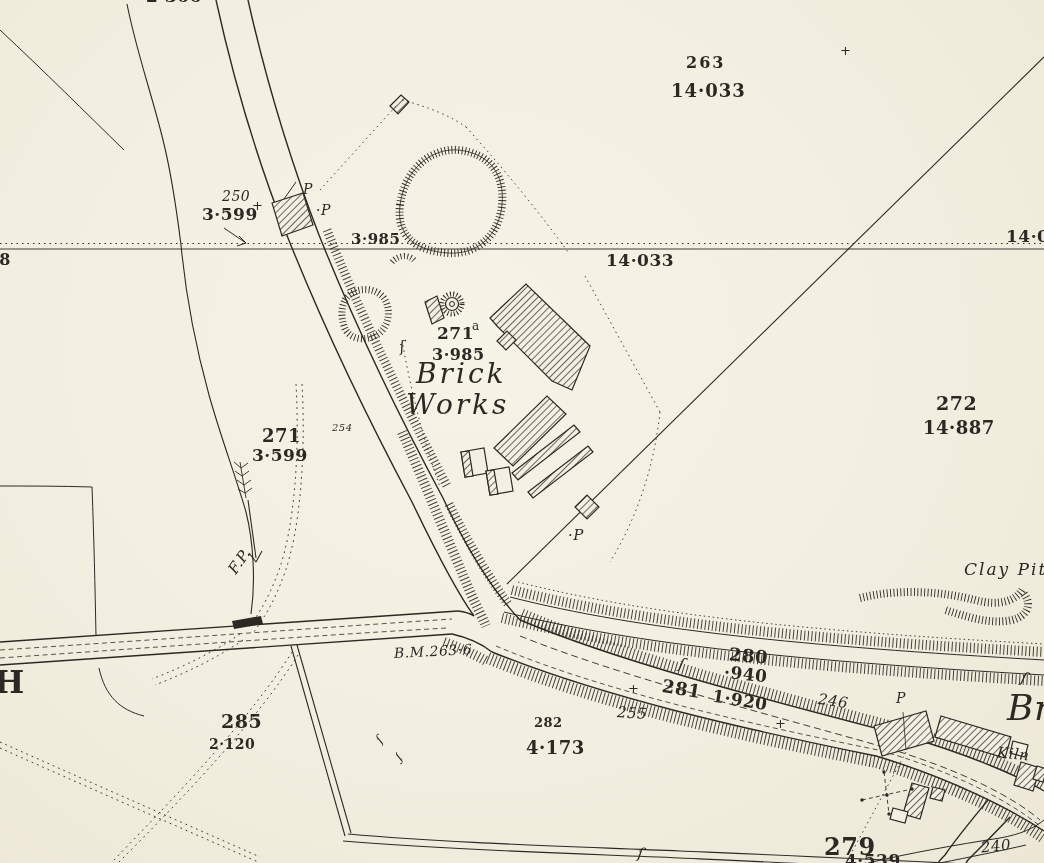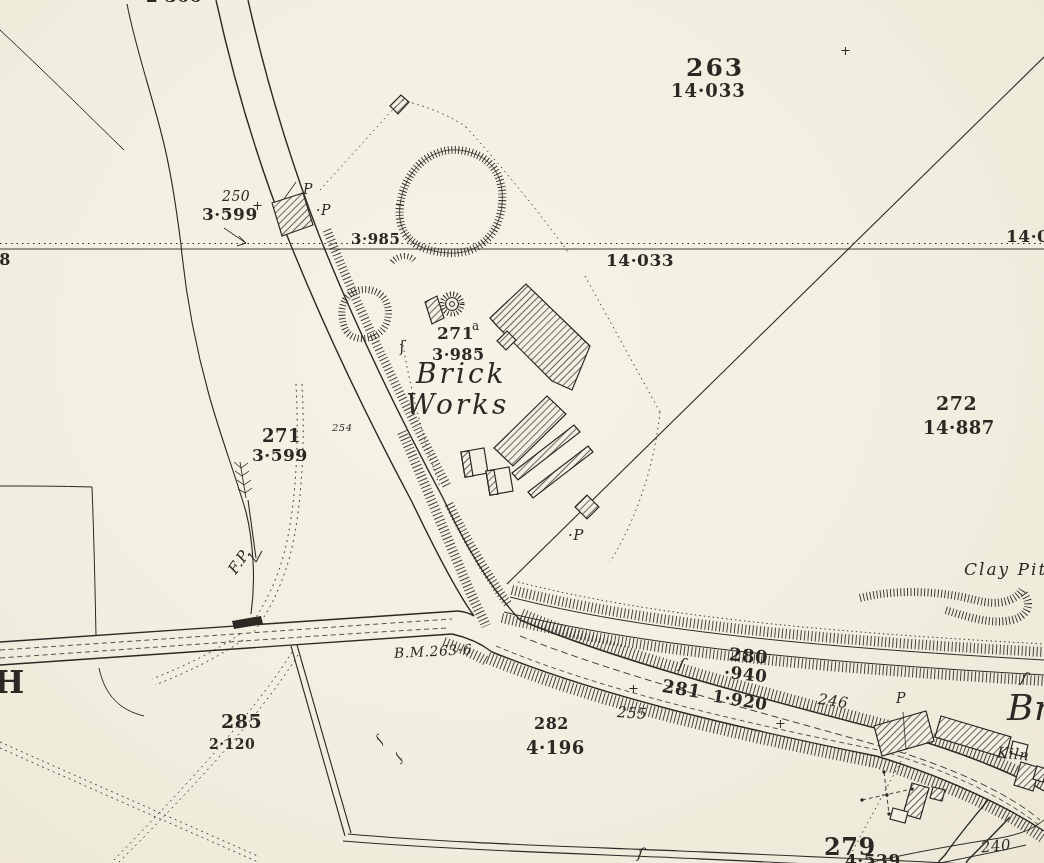--- a/index.html
+++ b/index.html
@@ -185,21 +185,21 @@
     <text x="840" y="55" font-size="13">+</text>
     <text x="400" y="352" font-size="15" font-style="italic" transform="rotate(-8 400 352)">ſ</text>
     <text x="678" y="668" font-size="15" font-style="italic" transform="rotate(12 678 668)">ſ</text>
     <text x="637" y="858" font-size="15" font-style="italic" transform="rotate(8 637 858)">ſ</text>
     <text x="1020" y="682" font-size="15" font-style="italic" transform="rotate(15 1020 682)">ſ</text>
     <text x="381" y="744" font-size="12" font-style="italic" transform="rotate(-50 381 744)">ſ</text>
     <text x="398" y="754" font-size="12" font-style="italic" transform="rotate(130 398 754)">ſ</text>
   </g>
 </svg>
 
-<div class="lbl b" style="left:686px;top:55px;font-size:25px;letter-spacing:2px">263</div>
+<div class="lbl b" style="left:686px;top:55px;font-size:16px;letter-spacing:2px">263</div>
 <div class="lbl b" style="left:671px;top:82px;font-size:18px;letter-spacing:1px">14·033</div>
 
 <div class="lbl b" style="left:606px;top:252px;font-size:17px">14·033</div>
 <div class="lbl b" style="left:1006px;top:228px;font-size:17px">14·0</div>
 <div class="lbl b" style="left:-24px;top:252px;font-size:16px">268</div>
 <div class="lbl b" style="left:146px;top:-12px;font-size:17px">2·366</div>
 
 <div class="lbl it" style="left:222px;top:189px;font-size:14px">250</div>
 <div class="lbl b" style="left:202px;top:206px;font-size:17px">3·599</div>
 
@@ -226,22 +226,22 @@
 
 <div class="lbl b" style="left:729px;top:647px;font-size:18px;transform:rotate(5deg)">280</div>
 <div class="lbl b" style="left:724px;top:666px;font-size:17px;transform:rotate(6deg)">·940</div>
 <div class="lbl b" style="left:662px;top:680px;font-size:18px;transform:rotate(9deg)">281</div>
 <div class="lbl b" style="left:712px;top:692px;font-size:17px;transform:rotate(9deg)">1·920</div>
 <div class="lbl it" style="left:617px;top:706px;font-size:15px;transform:rotate(4deg)">255</div>
 <div class="lbl it" style="left:818px;top:694px;font-size:15px;transform:rotate(8deg)">246</div>
 
 <div class="lbl b" style="left:221px;top:712px;font-size:19px">285</div>
 <div class="lbl b" style="left:209px;top:737px;font-size:14px">2·120</div>
-<div class="lbl b" style="left:534px;top:716px;font-size:16px">282</div>
-<div class="lbl b" style="left:526px;top:739px;font-size:18px">4·196</div>
+<div class="lbl b" style="left:534px;top:716px;font-size:13px">282</div>
+<div class="lbl b" style="left:526px;top:739px;font-size:18px">4·173</div>
 
 
 <div class="lbl b" style="left:824px;top:835px;font-size:24px">279</div>
 <div class="lbl b" style="left:845px;top:852px;font-size:17px">4·539</div>
 <div class="lbl it" style="left:981px;top:839px;font-size:15px;transform:rotate(-6deg)">240</div>
 
 <div class="lbl it" style="left:997px;top:747px;font-size:15px;transform:rotate(6deg)">Kiln</div>
 <div class="lbl it" style="left:896px;top:691px;font-size:14px">P</div>
 <div class="lbl it" style="left:568px;top:528px;font-size:15px">·P</div>
 

